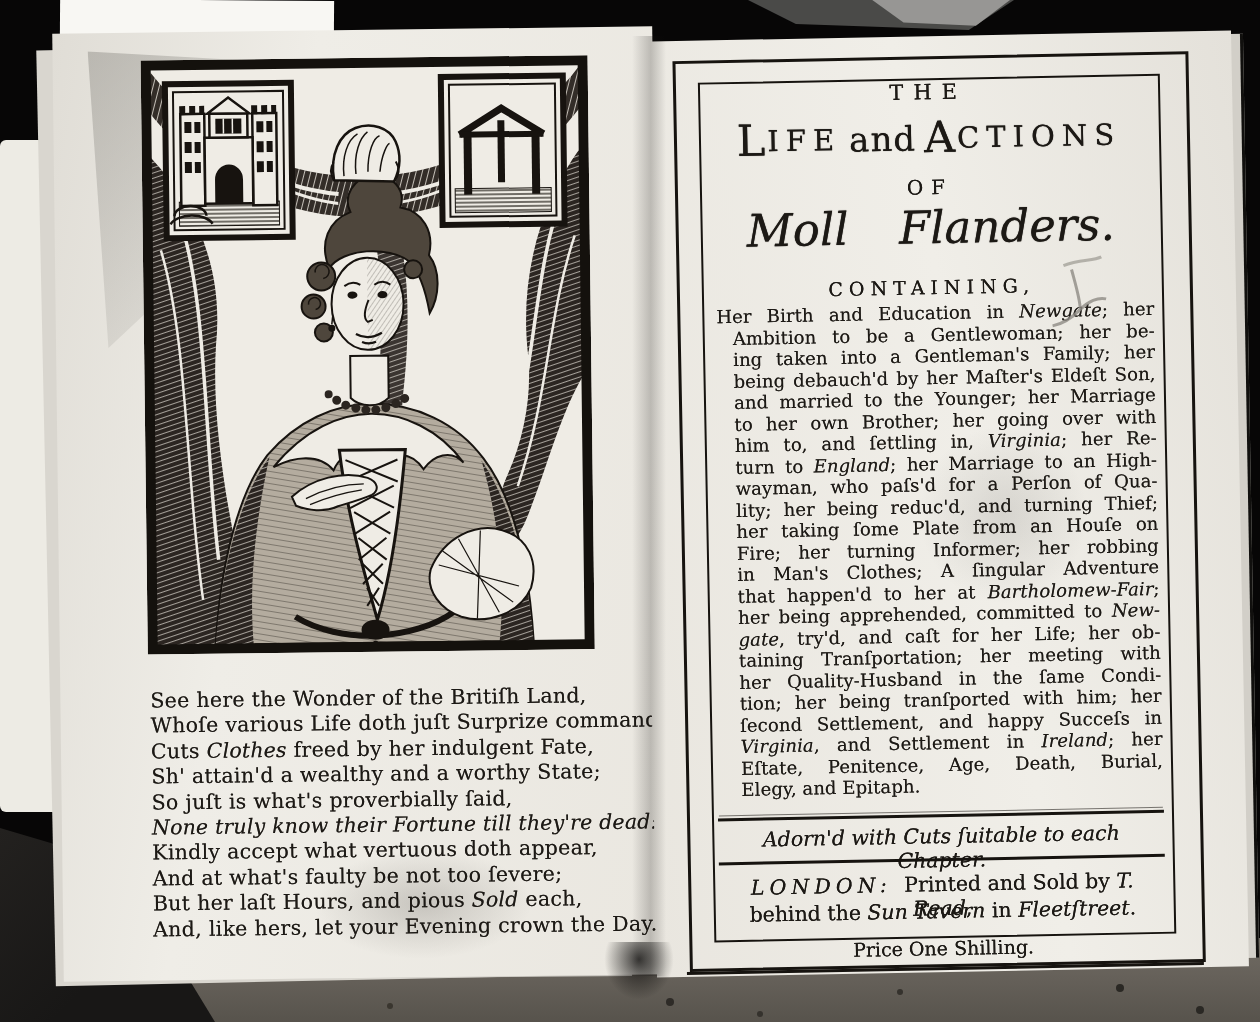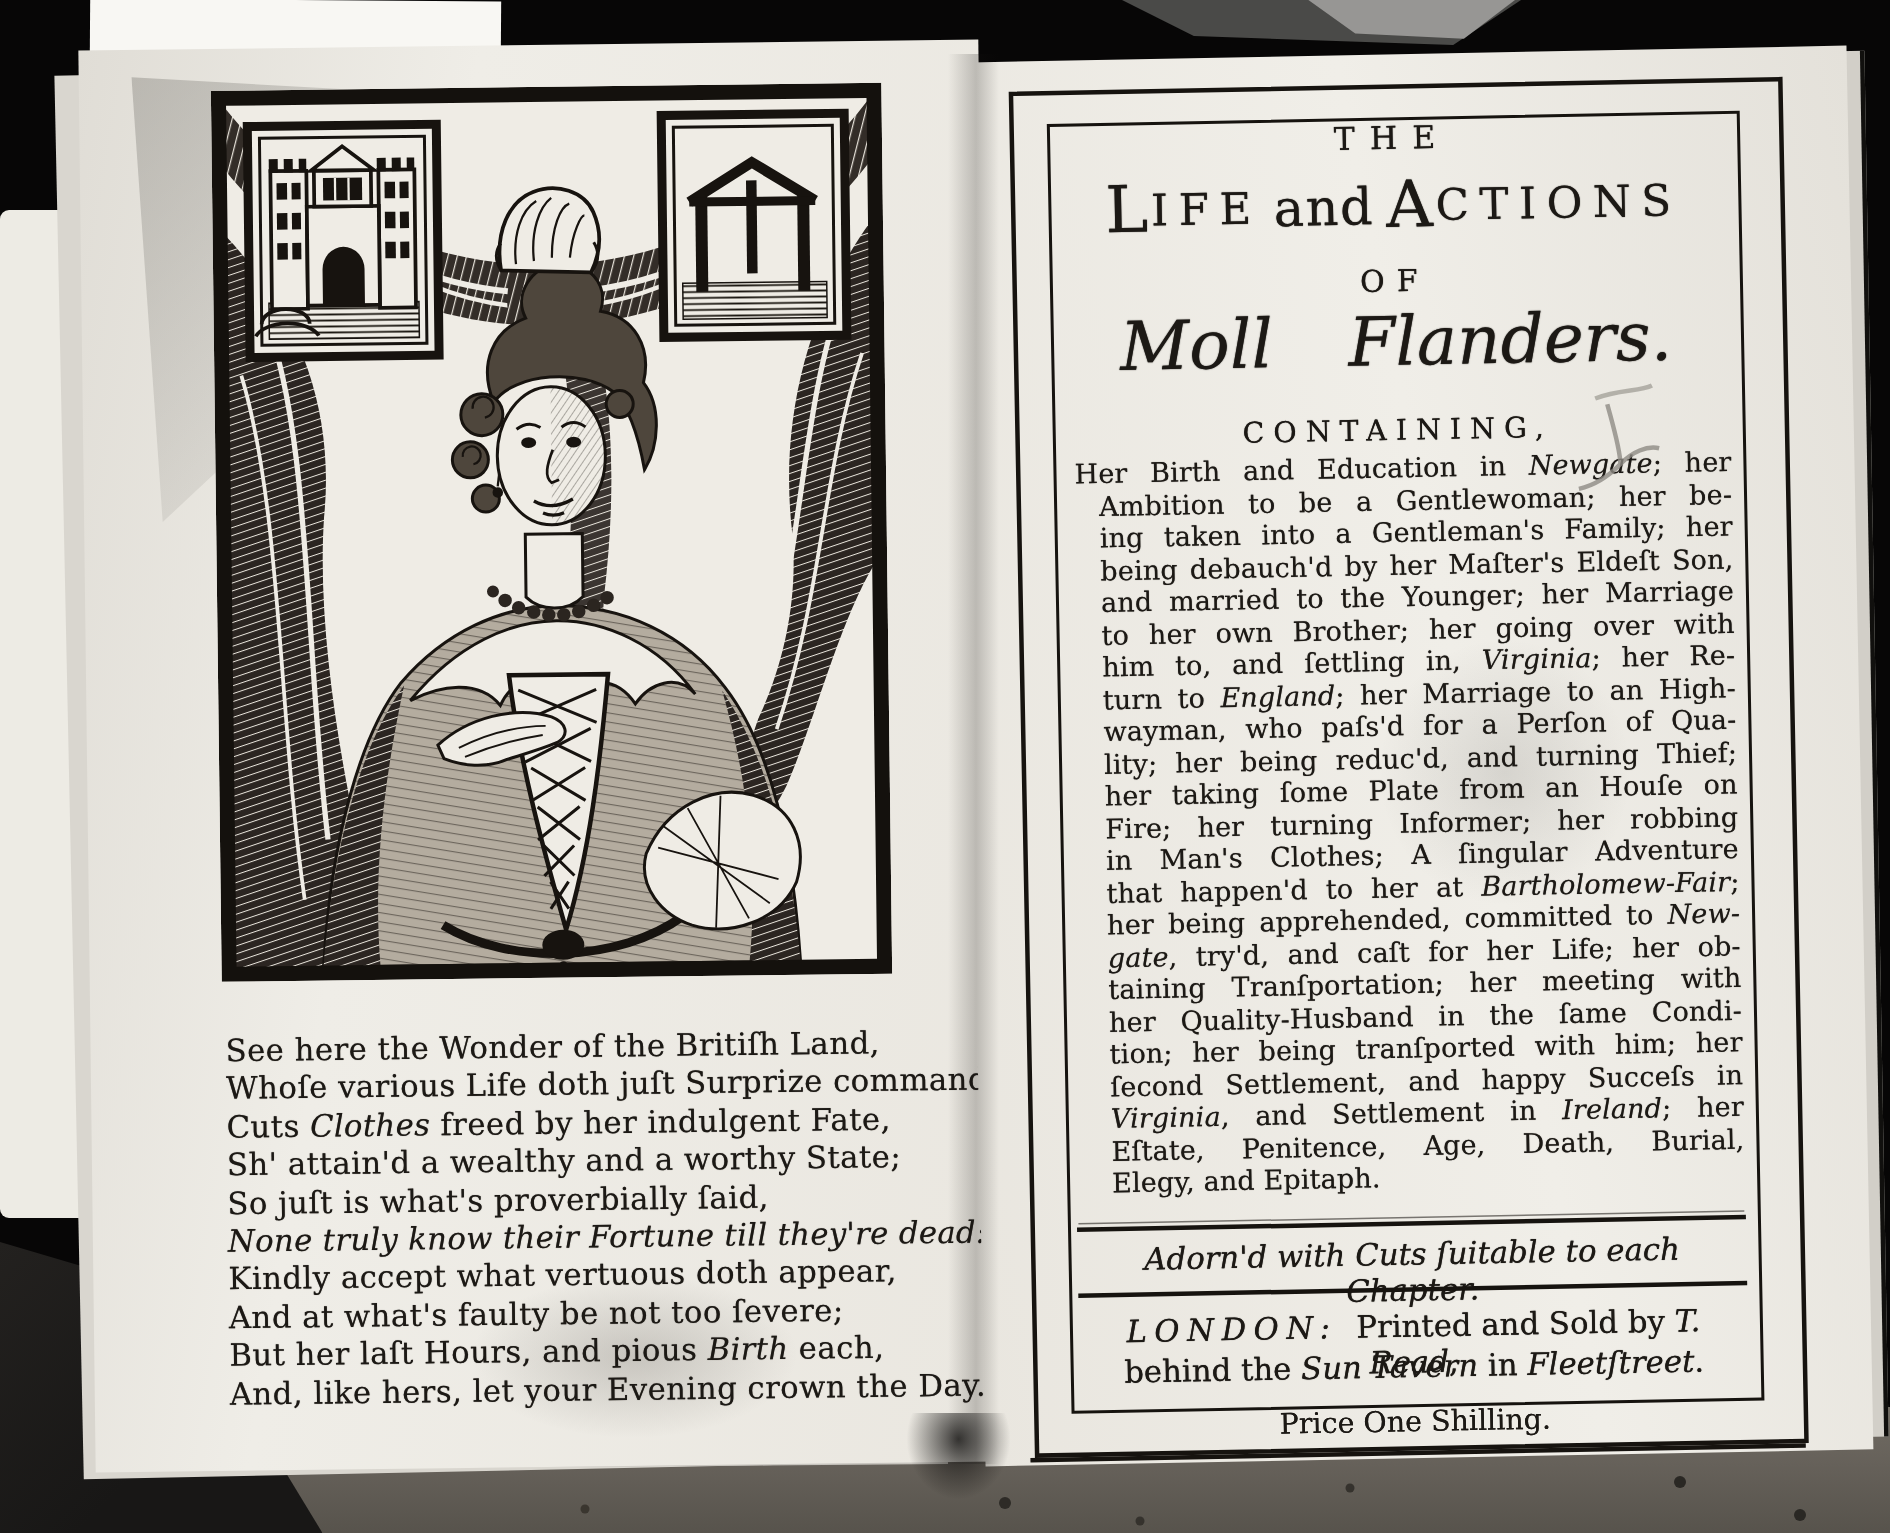--- a/index.html
+++ b/index.html
@@ -251,21 +251,21 @@
     <div class="abs stain-poem"></div>
     <div class="abs poem">
         <div class="poem-line first"><span>See here the Wonder of the Britiſh Land,</span></div>
         <div class="poem-line"><span>Whoſe various Life doth juſt Surprize command;</span></div>
         <div class="poem-line"><span>Cuts </span><i>Clothes</i><span> freed by her indulgent Fate,</span></div>
         <div class="poem-line"><span>Sh' attain'd a wealthy and a worthy State;</span></div>
         <div class="poem-line"><span>So juſt is what's proverbially ſaid,</span></div>
         <div class="poem-line"><i>None truly know their Fortune till they're dead:</i></div>
         <div class="poem-line"><span>Kindly accept what vertuous doth appear,</span></div>
         <div class="poem-line"><span>And at what's faulty be not too ſevere;</span></div>
-        <div class="poem-line"><span>But her laſt Hours, and pious </span><i>Birth</i><span> each,</span></div>
+        <div class="poem-line"><span>But her laſt Hours, and pious </span><i>Sold</i><span> each,</span></div>
         <div class="poem-line last"><span>And, like hers, let your Evening crown the Day.</span></div>
       </div>
   </div>
 
   <div class="abs gutter-shadow"></div>
   <div class="abs gutter-foot"></div>
 
   <div class="abs right-page">
     <div class="abs stain-title"></div>
     <div class="abs outer-frame"></div>

